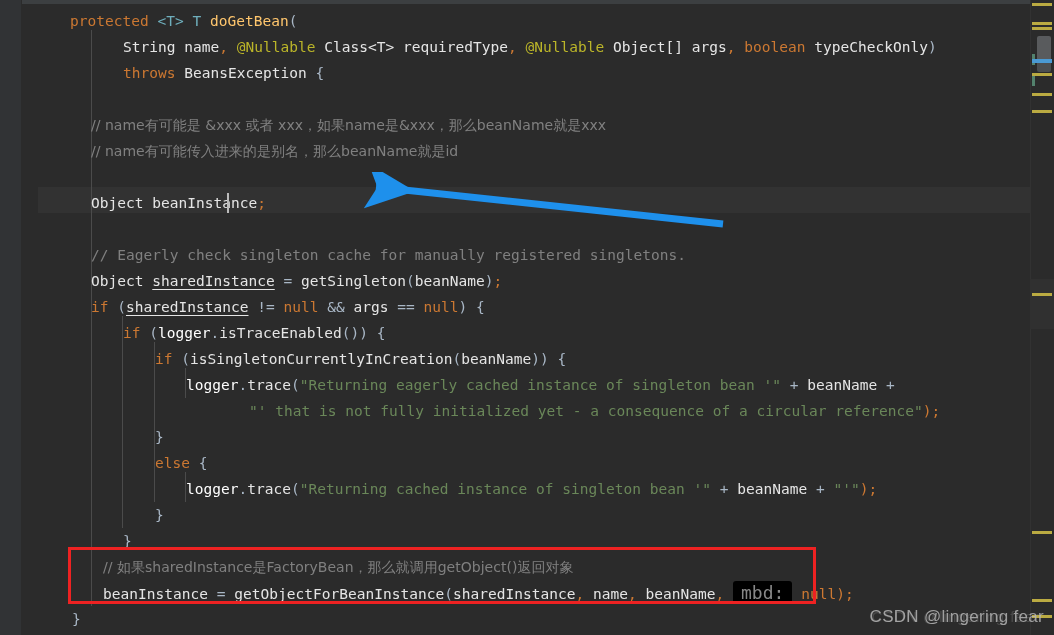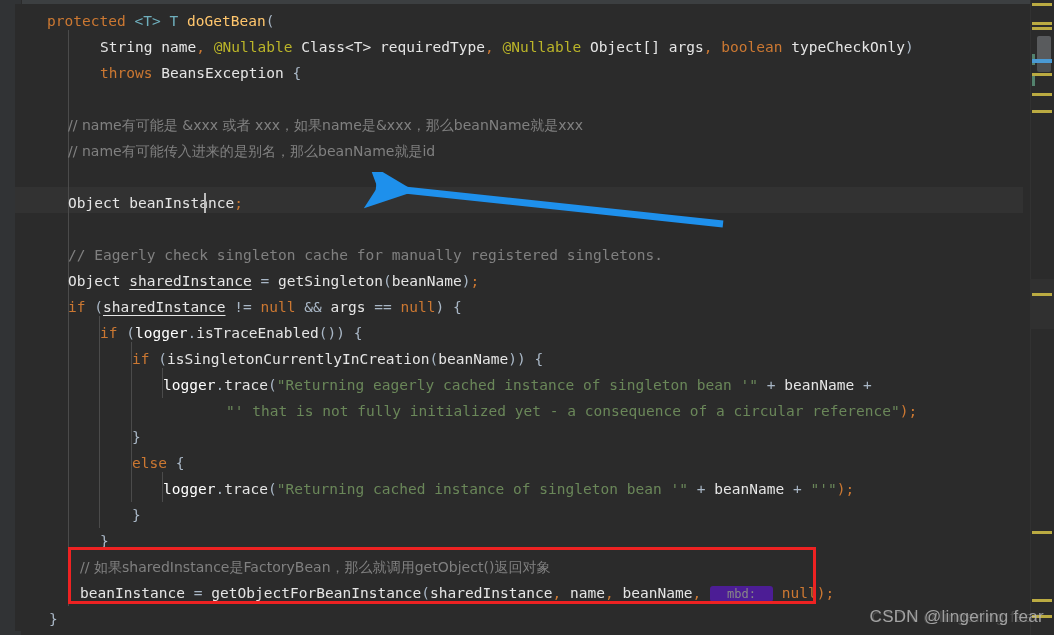--- a/index.html
+++ b/index.html
@@ -32,21 +32,21 @@
   .gutter {
     position: absolute;
     left: 0; top: 0; width: 22px; height: 635px;
     background: #313335;
     border-right: 1px solid #2b2b2b;
   }
 
   
   .code-area {
     position: absolute;
-    left: 15px; top: 4px;
+    left: 38px; top: 4px;
     width: 1008px; height: 627px;
     background: #2b2b2b;
     overflow: hidden;
   }
 
   
   .caret-row-band {
     position: absolute;
     left: 0; top: 183px; width: 1008px; height: 26px;
     background: #323232;
@@ -89,25 +89,25 @@
   .str      { color: #6a8759; }
   .cmt      { color: #808080; }
   .cmt-cn   { color: #808080; font-family: "DejaVu Sans", "Liberation Sans", sans-serif; font-size: 14px; }
   .fld      { color: #ffffff; }
   .punct    { color: #a9b7c6; }
   .semi     { color: #cc7832; }
   .under    { text-decoration: underline; text-underline-offset: 3px; }
 
   
   .hint {
-    background: #4c1d95;
+    background: #000000;
     color: #888888;
     border-radius: 3px;
-    padding: 1px 17px;
-    font-size: 12px;
+    padding: 1px 8px;
+    font-size: 18px;
   }
 
   
   .caret {
     position: absolute;
     width: 2px; height: 20px;
     background: #bbbbbb;
     z-index: 5;
   }
 

